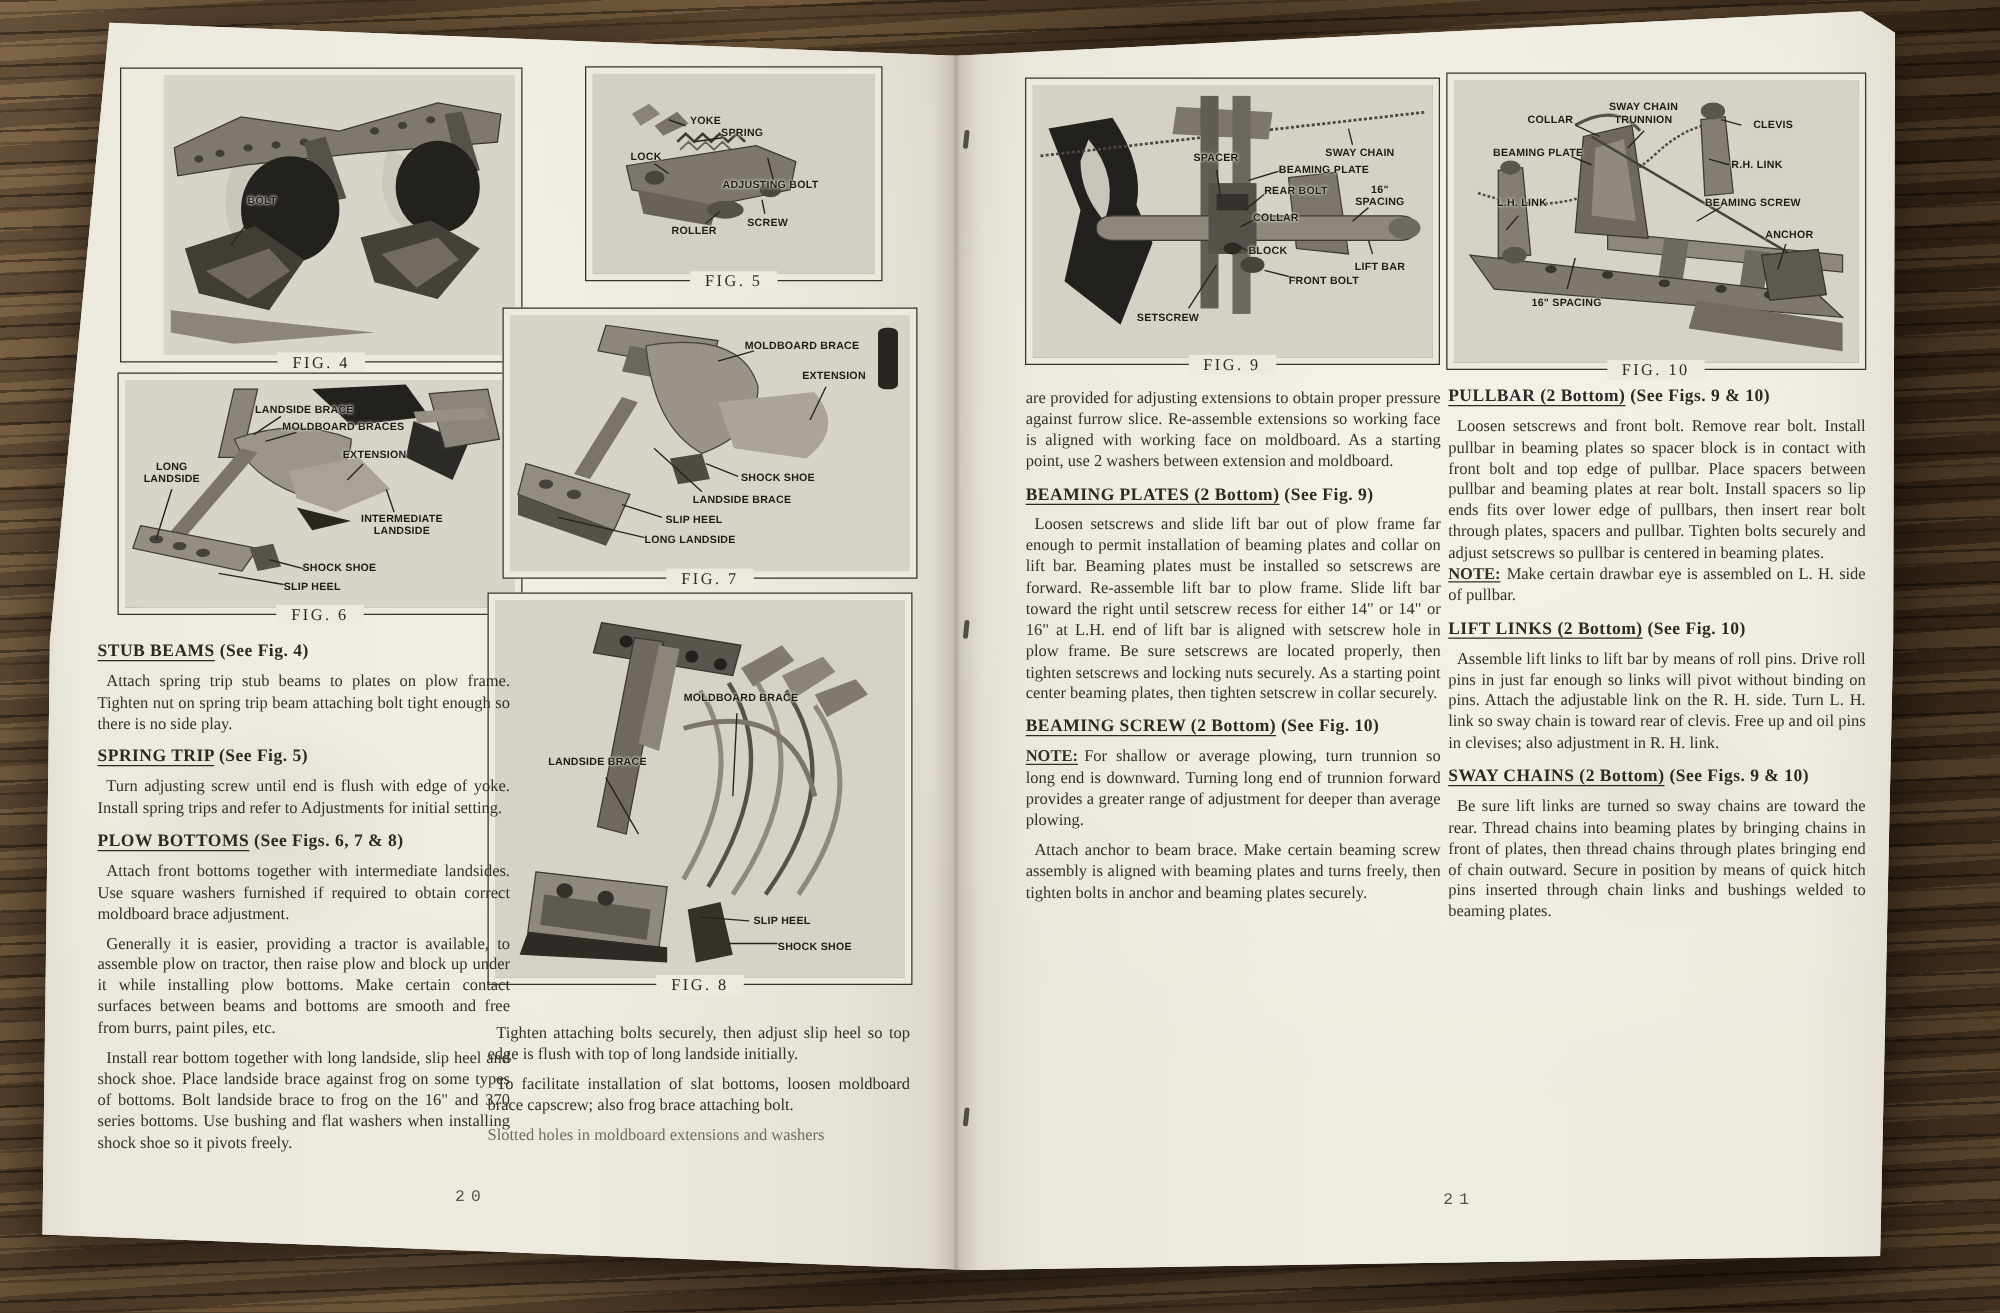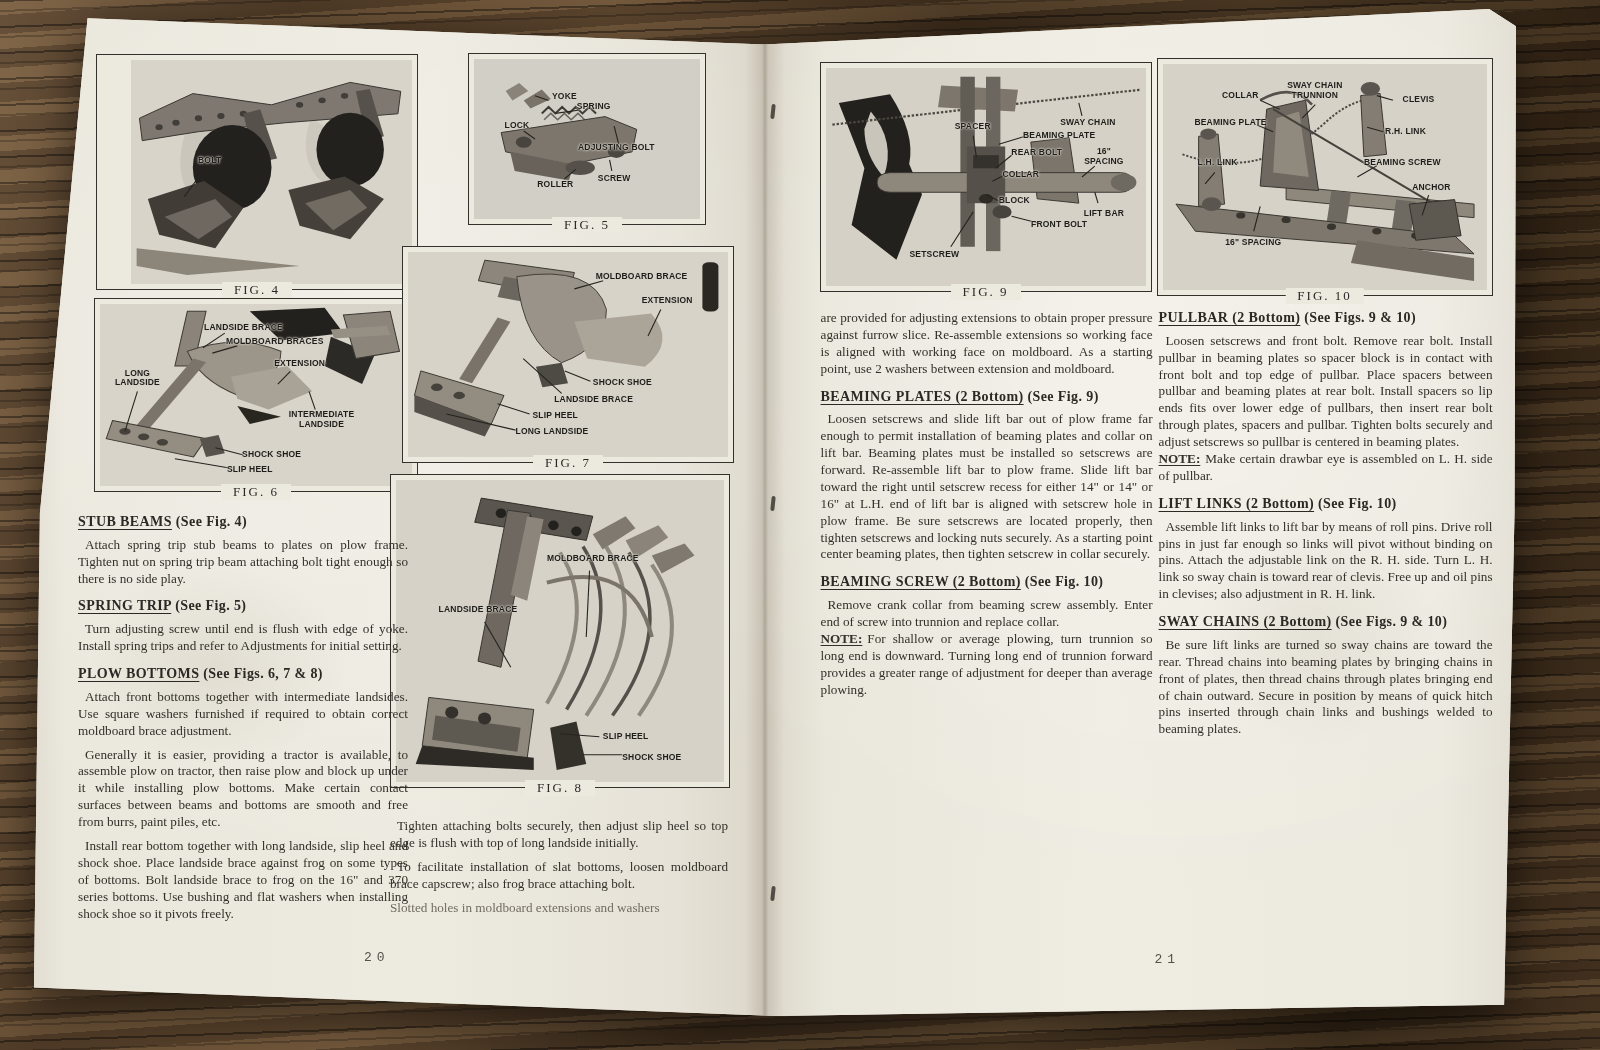--- a/index.html
+++ b/index.html
@@ -373,22 +373,22 @@
         <span class="lbl" style="left:28%;top:79%;">16" SPACING</span>
       </div>
       <figcaption class="cap">FIG. 10</figcaption>
     </figure>
 
     <div class="col" style="left:56px;top:304px;width:332px;">
       <p class="para noindent">are provided for adjusting extensions to obtain proper pressure against furrow slice.  Re-assemble extensions so working face is aligned with working face on moldboard.  As a starting point, use 2 washers between extension and moldboard.</p>
       <h3 class="hd"><span class="hd-u">BEAMING PLATES (2 Bottom)</span> <span>(See Fig. 9)</span></h3>
       <p class="para">Loosen setscrews and slide lift bar out of plow frame far enough to permit installation of beaming plates and collar on lift bar.  Beaming plates must be installed so setscrews are forward.  Re-assemble lift bar to plow frame.  Slide lift bar toward the right until setscrew recess for either 14" or 14" or 16" at L.H. end of lift bar is aligned with setscrew hole in plow frame.  Be sure setscrews are located properly, then tighten setscrews and locking nuts securely.  As a starting point center beaming plates, then tighten setscrew in collar securely.</p>
       <h3 class="hd"><span class="hd-u">BEAMING SCREW (2 Bottom)</span> <span>(See Fig. 10)</span></h3>
-      <p class="para" style="margin-bottom:0;">Remove crank collar from beaming screw assembly.  Enter end of screw into trunnion and replace collar.</p>
       <p class="para noindent"><span class="note-label">NOTE:</span><span>For shallow or average plowing, turn trunnion so long end is downward.  Turning long end of trunnion forward provides a greater range of adjustment for deeper than average plowing.</span></p>
+      <p class="para">Attach anchor to beam brace.  Make certain beaming screw assembly is aligned with beaming plates and turns freely, then tighten bolts in anchor and beaming plates securely.</p>
     </div>
 
     <div class="col" style="left:394px;top:304px;width:334px;">
       <h3 class="hd"><span class="hd-u">PULLBAR (2 Bottom)</span> <span>(See Figs. 9 &amp; 10)</span></h3>
       <p class="para" style="margin-bottom:0;">Loosen setscrews and front bolt.  Remove rear bolt.  Install pullbar in beaming plates so spacer block is in contact with front bolt and top edge of pullbar.  Place spacers between pullbar and beaming plates at rear bolt.  Install spacers so lip ends fits over lower edge of pullbars, then insert rear bolt through plates, spacers and pullbar.  Tighten bolts securely and adjust setscrews so pullbar is centered in beaming plates.</p>
       <p class="para noindent"><span class="note-label">NOTE:</span><span>Make certain drawbar eye is assembled on L. H. side of pullbar.</span></p>
       <h3 class="hd"><span class="hd-u">LIFT LINKS (2 Bottom)</span> <span>(See Fig. 10)</span></h3>
       <p class="para" style="margin-bottom:0;">Assemble lift links to lift bar by means of roll pins.  Drive roll pins in just far enough so links will pivot without binding on pins.  Attach the adjustable link on the R. H. side.  Turn L. H. link so sway chain is toward rear of clevis.  Free up and oil pins in clevises; also adjustment in R. H. link.</p>
       <h3 class="hd"><span class="hd-u">SWAY CHAINS (2 Bottom)</span> <span>(See Figs. 9 &amp; 10)</span></h3>
       <p class="para">Be sure lift links are turned so sway chains are toward the rear.  Thread chains into beaming plates by bringing chains in front of plates, then thread chains through plates bringing end of chain outward.  Secure in position by means of quick hitch pins inserted through chain links and bushings welded to beaming plates.</p>

